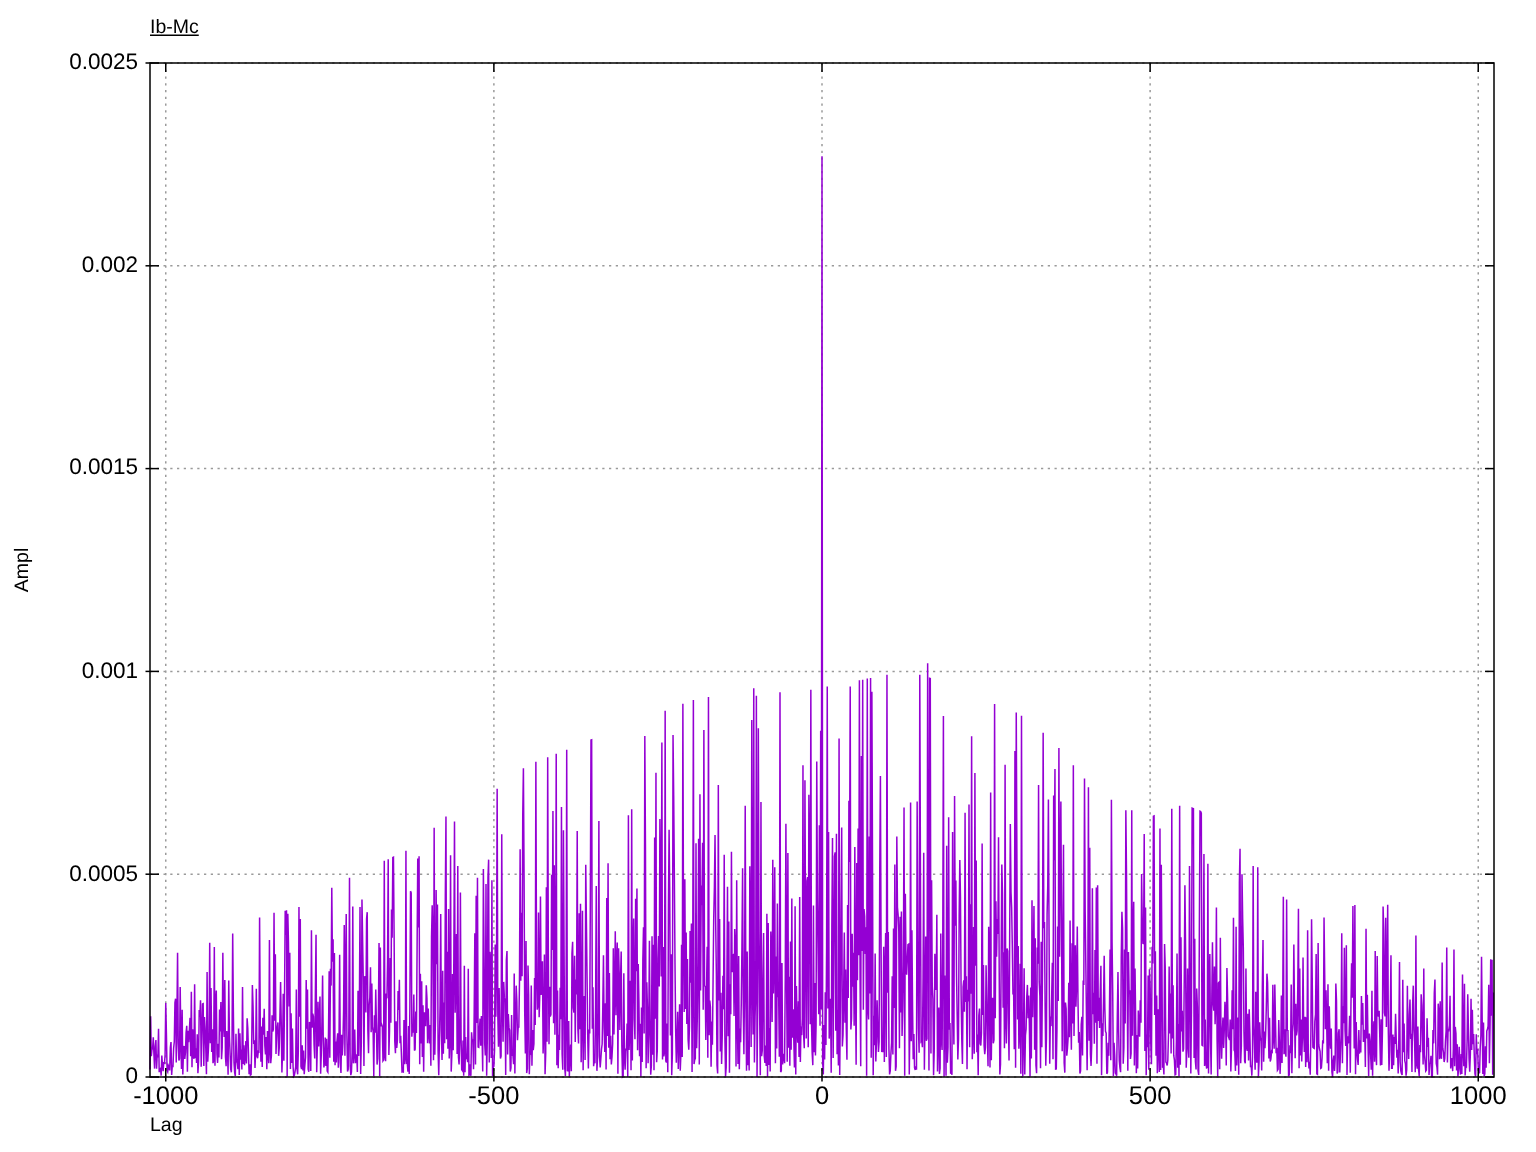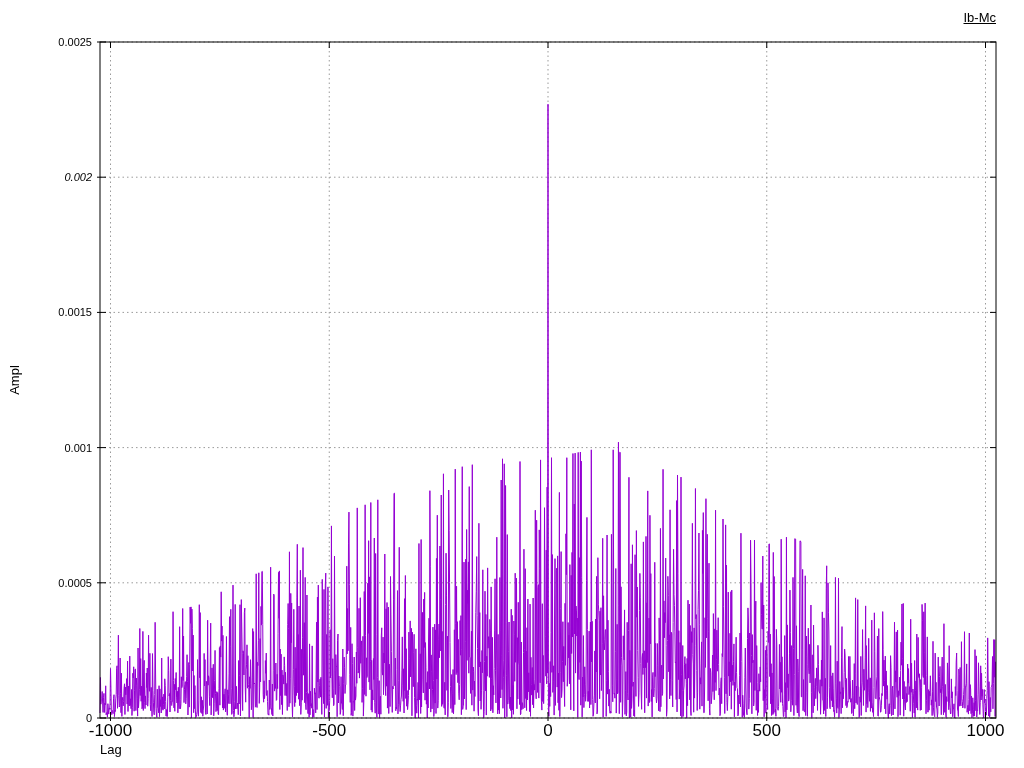--- a/index.html
+++ b/index.html
@@ -1,34 +1,34 @@
 <!DOCTYPE html>
 <html><head>
 <meta charset="utf-8">
 <style>
   html,body{margin:0;padding:0;background:#ffffff;}
   #screen{
     position:relative;width:1024px;height:768px;background:#ffffff;overflow:hidden;
     font-family:"Liberation Sans",sans-serif;color:#000;
   }
   .chart-title{
-    position:absolute;left:100px;top:10px;width:896px;text-align:right;
+    position:absolute;left:100px;top:10px;width:896px;text-align:left;
     font-size:13px;
     text-decoration:underline;
   }
   .x-label{
     position:absolute;left:100px;top:742px;width:896px;text-align:left;
     font-size:13px;
   }
   .y-label{
     position:absolute;left:14px;top:380px;transform:translate(-50%,-50%) rotate(-90deg);
     font-size:13px;white-space:nowrap;
   }
   .ytick{
-    position:absolute;left:12px;width:80px;text-align:right;font-size:11px;
+    position:absolute;left:12px;width:80px;text-align:right;font-size:15px;
     height:16px;line-height:16px;
   }
   .xtick{
     position:absolute;top:723px;width:90px;text-align:center;font-size:17px;
     height:16px;line-height:16px;
   }
   svg{position:absolute;left:0;top:0;}
 </style>
 </head>
 <body>
@@ -72,21 +72,21 @@
       <line x1="97" y1="177.19999999999993" x2="106" y2="177.19999999999993" stroke="#000" stroke-width="1"></line>
       <line x1="996" y1="177.19999999999993" x2="990" y2="177.19999999999993" stroke="#000" stroke-width="1"></line>
       <line x1="97" y1="42" x2="106" y2="42" stroke="#000" stroke-width="1"></line>
       <line x1="996" y1="42" x2="990" y2="42" stroke="#000" stroke-width="1"></line>
     </svg>
   <div id="tick-labels">
       <div class="ytick" style="top: 710px;">0</div>
       <div class="ytick" style="top: 574.8px;">0.0005</div>
       <div class="ytick" style="top: 439.6px;">0.001</div>
       <div class="ytick" style="top: 304.4px;">0.0015</div>
-      <div class="ytick" style="top: 169.2px; font-style: italic;">0.002</div>
+      <div class="ytick" style="top: 169.2px;">0.002</div>
       <div class="ytick" style="top: 34px;">0.0025</div>
       <div class="xtick" style="left: 65.5px;">-1000</div>
       <div class="xtick" style="left: 284.25px;">-500</div>
       <div class="xtick" style="left: 503px;">0</div>
       <div class="xtick" style="left: 721.75px;">500</div>
       <div class="xtick" style="left: 940.5px;">1000</div>
     </div>
 </div>
 
 </body></html>

